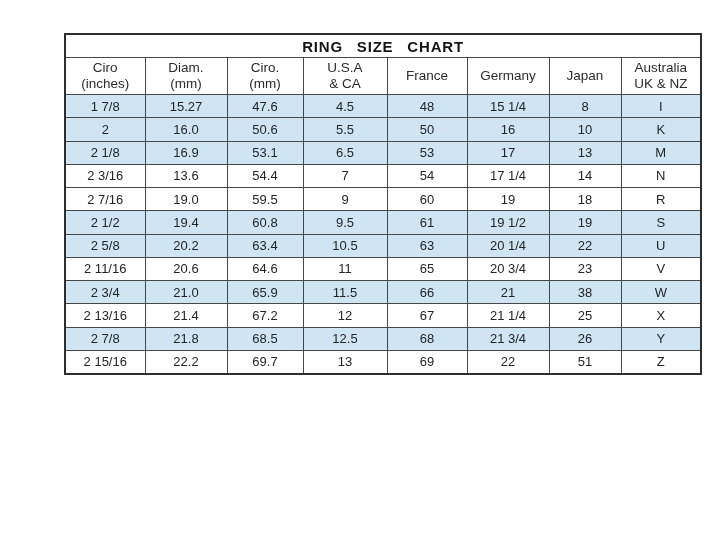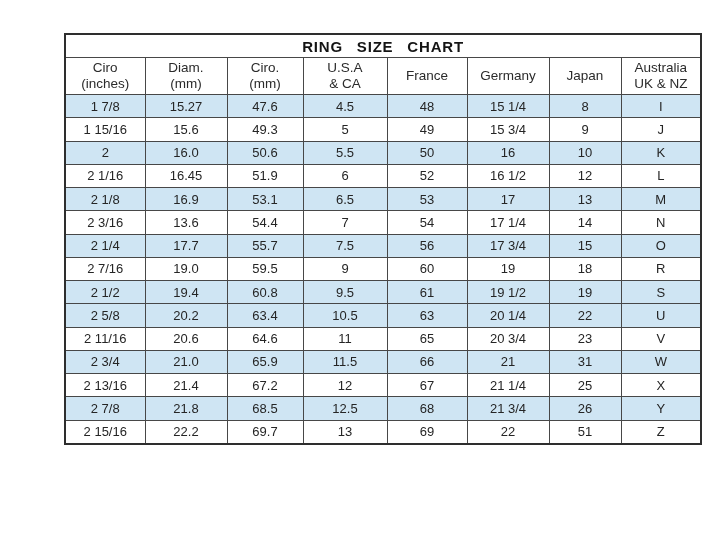--- a/index.html
+++ b/index.html
@@ -103,80 +103,50 @@
           <tr class="data-row alt">
             <td>1 7/8</td>
             <td>15.27</td>
             <td>47.6</td>
             <td>4.5</td>
             <td>48</td>
             <td>15 1/4</td>
             <td>8</td>
             <td>I</td>
           </tr>
-          <tr class="data-row">
-            <td>1 15/16</td>
-            <td>15.6</td>
-            <td>49.3</td>
-            <td>5</td>
-            <td>49</td>
-            <td>15 3/4</td>
-            <td>9</td>
-            <td>J</td>
-          </tr>
           <tr class="data-row alt">
             <td>2</td>
             <td>16.0</td>
             <td>50.6</td>
             <td>5.5</td>
             <td>50</td>
             <td>16</td>
             <td>10</td>
             <td>K</td>
           </tr>
-          <tr class="data-row">
-            <td>2 1/16</td>
-            <td>16.45</td>
-            <td>51.9</td>
-            <td>6</td>
-            <td>52</td>
-            <td>16 1/2</td>
-            <td>12</td>
-            <td>L</td>
-          </tr>
           <tr class="data-row alt">
             <td>2 1/8</td>
             <td>16.9</td>
             <td>53.1</td>
             <td>6.5</td>
             <td>53</td>
             <td>17</td>
             <td>13</td>
             <td>M</td>
           </tr>
           <tr class="data-row">
             <td>2 3/16</td>
             <td>13.6</td>
             <td>54.4</td>
             <td>7</td>
             <td>54</td>
             <td>17 1/4</td>
             <td>14</td>
             <td>N</td>
           </tr>
-          <tr class="data-row alt">
-            <td>2 1/4</td>
-            <td>17.7</td>
-            <td>55.7</td>
-            <td>7.5</td>
-            <td>56</td>
-            <td>17 3/4</td>
-            <td>15</td>
-            <td>O</td>
-          </tr>
           <tr class="data-row">
             <td>2 7/16</td>
             <td>19.0</td>
             <td>59.5</td>
             <td>9</td>
             <td>60</td>
             <td>19</td>
             <td>18</td>
             <td>R</td>
           </tr>
@@ -210,21 +180,21 @@
             <td>23</td>
             <td>V</td>
           </tr>
           <tr class="data-row alt">
             <td>2 3/4</td>
             <td>21.0</td>
             <td>65.9</td>
             <td>11.5</td>
             <td>66</td>
             <td>21</td>
-            <td>31</td>
+            <td>38</td>
             <td>W</td>
           </tr>
           <tr class="data-row">
             <td>2 13/16</td>
             <td>21.4</td>
             <td>67.2</td>
             <td>12</td>
             <td>67</td>
             <td>21 1/4</td>
             <td>25</td>

